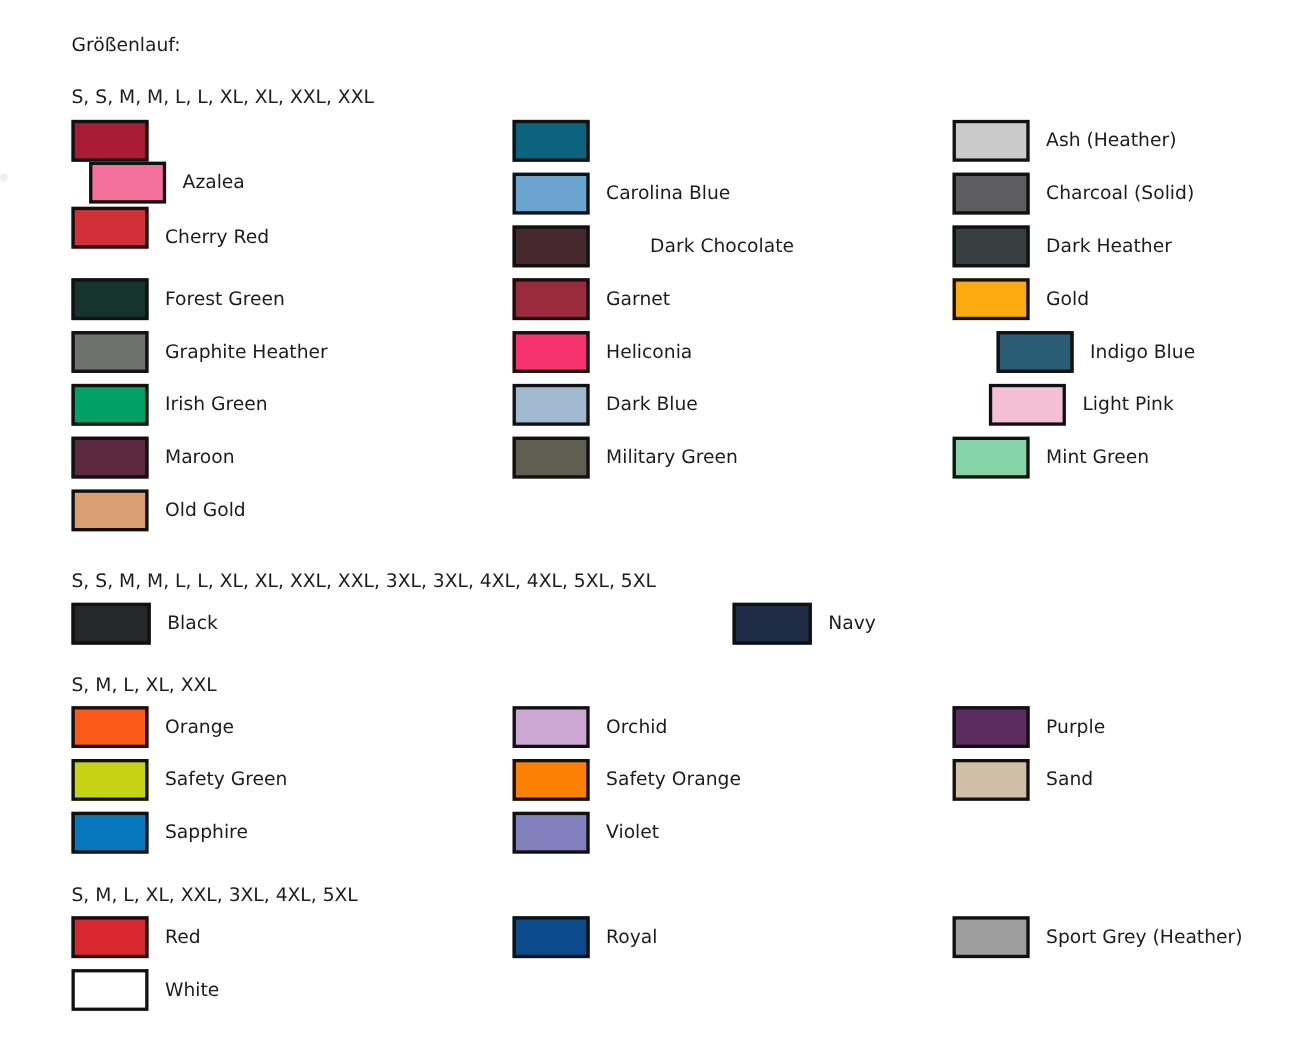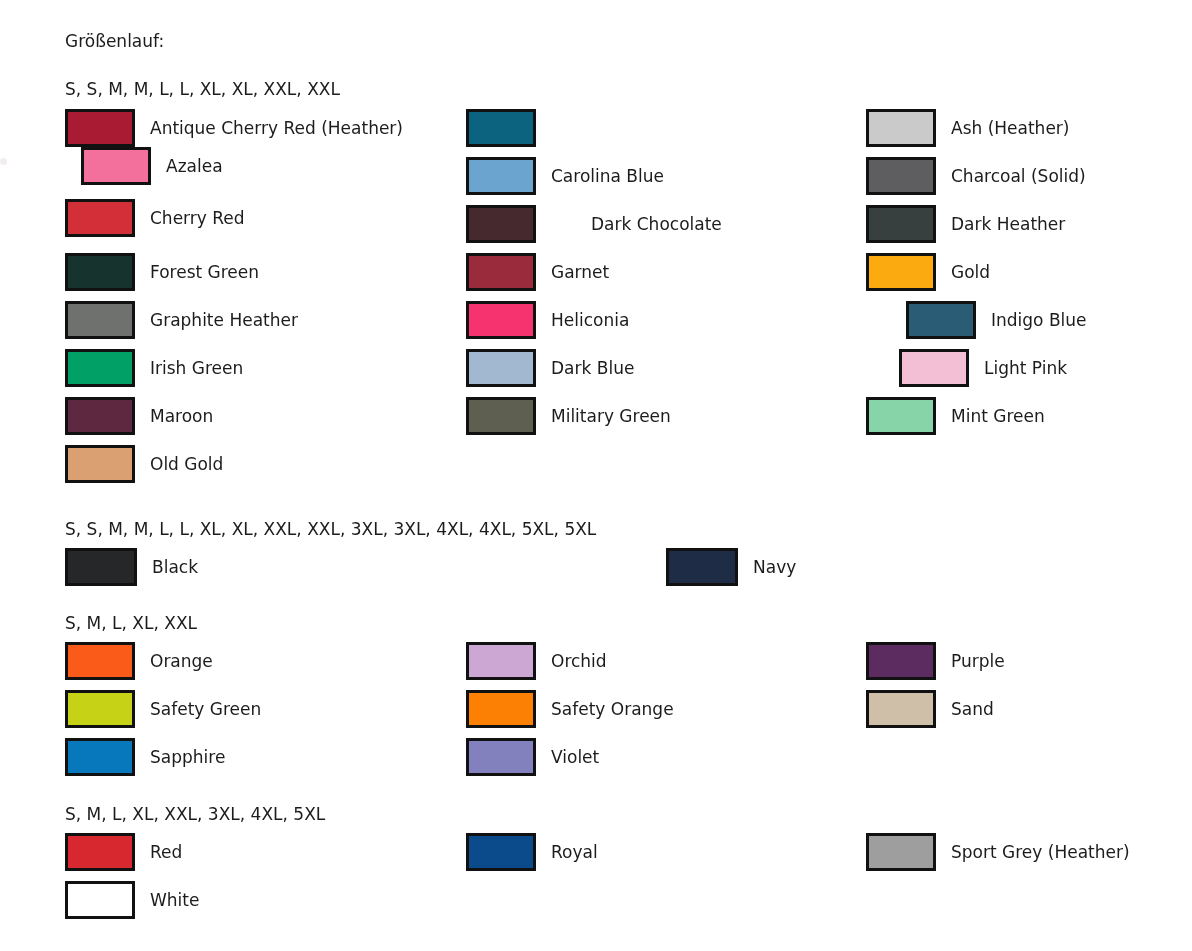--- a/index.html
+++ b/index.html
@@ -86,42 +86,41 @@
 <div class="page">
 
   <div class="edge-artifact"></div>
 
   <div class="heading">Größenlauf:</div>
 
   <div id="groups-host">
       <div class="size-run" style="top: 78px;">S, S, M, M, L, L, XL, XL, XXL, XXL</div>
       <div class="swatch-row" style="left: 65px; top: 108px;">
         <div class="swatch" title="Antique Cherry Red (Heather)" style="background: rgb(168, 27, 51);"></div>
-        <span class="swatch-label">Antique Cherry Red (Heather)</span>
       </div>
       <div class="swatch-row" style="left: 466px; top: 108px;">
         <div class="swatch" title="Antique Sapphire (Heather)" style="background: rgb(11, 99, 128);"></div>
       </div>
       <div class="swatch-row" style="left: 866px; top: 108px;">
         <div class="swatch" title="Ash (Heather)" style="background: rgb(202, 202, 202);"></div>
         <span class="swatch-label">Ash (Heather)</span>
       </div>
       <div class="swatch-row" style="left: 65px; top: 146px; padding-left: 16px;">
         <div class="swatch" title="Azalea" style="background: rgb(242, 112, 155);"></div>
         <span class="swatch-label">Azalea</span>
       </div>
       <div class="swatch-row" style="left: 466px; top: 156px;">
         <div class="swatch" title="Carolina Blue" style="background: rgb(107, 164, 206);"></div>
         <span class="swatch-label">Carolina Blue</span>
       </div>
       <div class="swatch-row" style="left: 866px; top: 156px;">
         <div class="swatch" title="Charcoal (Solid)" style="background: rgb(94, 94, 97);"></div>
         <span class="swatch-label">Charcoal (Solid)</span>
       </div>
-      <div class="swatch-row" style="left: 65px; top: 198px;">
+      <div class="swatch-row" style="left: 65px; top: 186px; align-items: flex-end;">
         <div class="swatch" title="Cherry Red" style="background: rgb(211, 47, 57);"></div>
         <span class="swatch-label">Cherry Red</span>
       </div>
       <div class="swatch-row" style="left: 466px; top: 204px; gap: 40px;">
         <div class="swatch" title="Dark Chocolate" style="background: rgb(70, 40, 47);"></div>
         <span class="swatch-label">Dark Chocolate</span>
       </div>
       <div class="swatch-row" style="left: 866px; top: 204px;">
         <div class="swatch" title="Dark Heather" style="background: rgb(55, 63, 63);"></div>
         <span class="swatch-label">Dark Heather</span>

